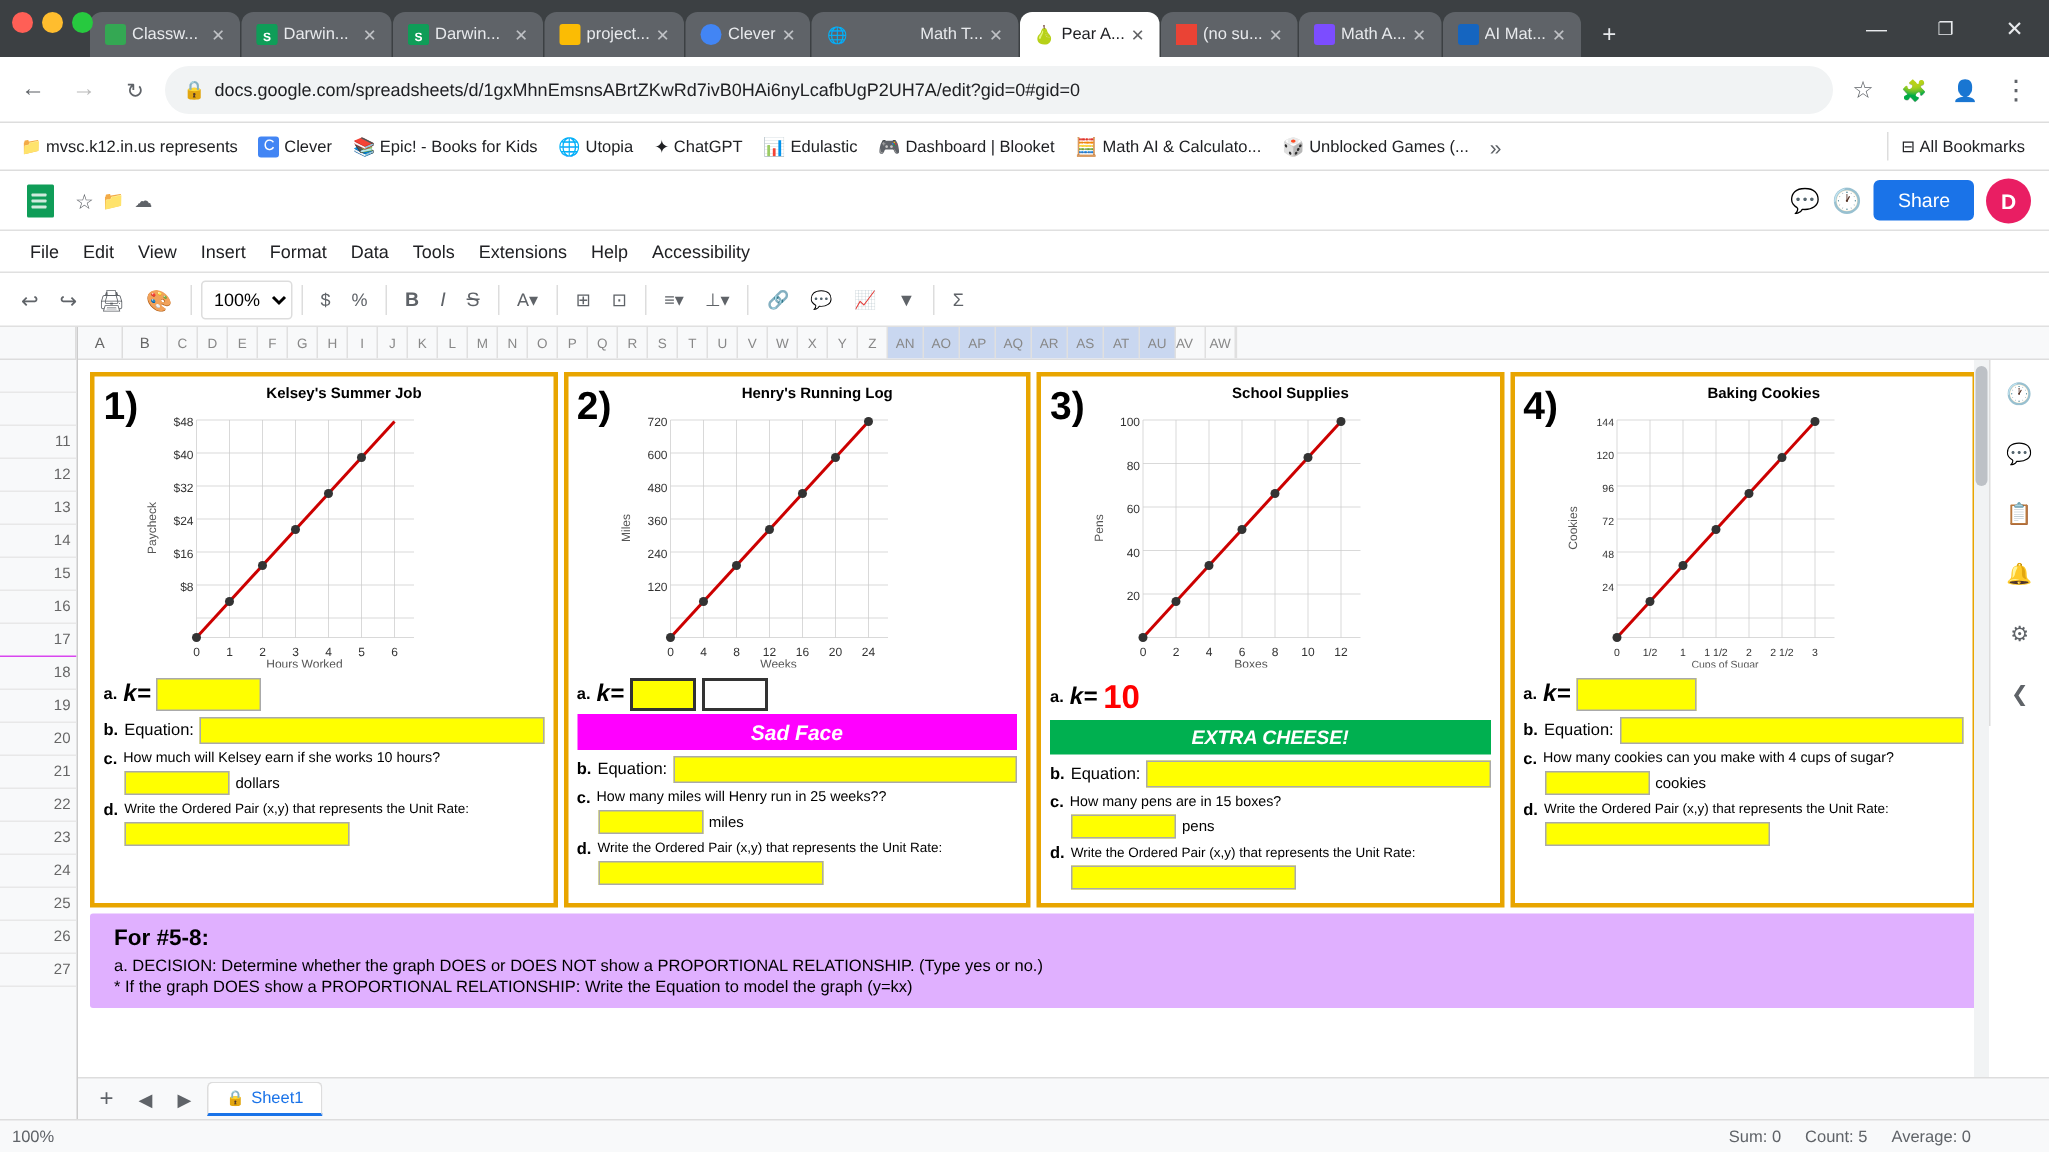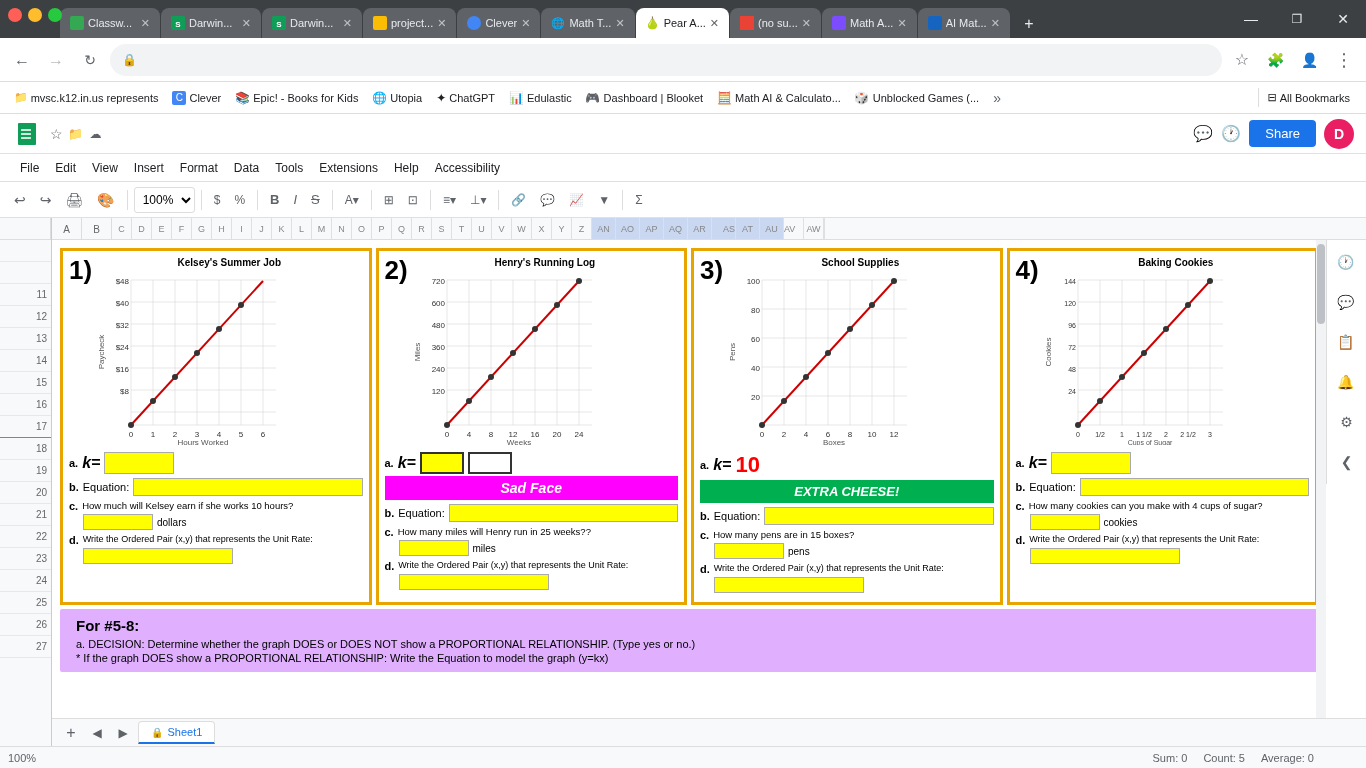--- a/index.html
+++ b/index.html
@@ -48,21 +48,21 @@
       <span style="flex:1;overflow:hidden;text-overflow:ellipsis;white-space:nowrap;">project...</span>
       <span style="font-size:11px;opacity:0.7;">✕</span>
     </div>
     <div style="display:flex;align-items:center;height:30px;padding:0 10px;background:#5f6368;border-radius:8px 8px 0 0;font-size:11px;color:#e8eaed;gap:4px;min-width:80px;margin-right:1px;cursor:pointer;">
       <span style="width:14px;height:14px;border-radius:50%;background:#4285f4;display:inline-block;flex-shrink:0;"></span>
       <span style="flex:1;overflow:hidden;text-overflow:ellipsis;white-space:nowrap;">Clever</span>
       <span style="font-size:11px;opacity:0.7;">✕</span>
     </div>
     <div style="display:flex;align-items:center;height:30px;padding:0 10px;background:#5f6368;border-radius:8px 8px 0 0;font-size:11px;color:#e8eaed;gap:4px;min-width:80px;margin-right:1px;cursor:pointer;">
       <span style="width:14px;height:14px;display:inline-flex;align-items:center;justify-content:center;flex-shrink:0;">🌐</span>
-      <span style="flex:1;overflow:hidden;text-overflow:ellipsis;white-space:nowrap;">Math T...</span>
+      <span style="flex:1;overflow:hidden;text-overflow:ellipsis;white-space:nowrap;margin-left:44px;">Math T...</span>
       <span style="font-size:11px;opacity:0.7;">✕</span>
     </div>
 
     <div style="display:flex;align-items:center;height:30px;padding:0 10px;background:#fff;border-radius:8px 8px 0 0;font-size:11px;color:#202124;gap:4px;min-width:90px;margin-right:1px;cursor:pointer;">
       <span style="width:14px;height:14px;display:inline-flex;align-items:center;justify-content:center;flex-shrink:0;font-size:12px;">🍐</span>
       <span style="flex:1;overflow:hidden;text-overflow:ellipsis;white-space:nowrap;">Pear A...</span>
       <span style="font-size:11px;opacity:0.7;color:#202124;">✕</span>
     </div>
     <div style="display:flex;align-items:center;height:30px;padding:0 10px;background:#5f6368;border-radius:8px 8px 0 0;font-size:11px;color:#e8eaed;gap:4px;min-width:80px;margin-right:1px;cursor:pointer;">
       <span style="width:14px;height:14px;background:#ea4335;display:inline-block;flex-shrink:0;"></span>
@@ -87,20 +87,21 @@
       <button style="width:46px;height:38px;border:none;background:none;color:#e8eaed;cursor:pointer;font-size:14px;">✕</button>
     </div>
   </div>
 
   <div style="background:#fff;height:44px;display:flex;align-items:center;padding:0 8px;gap:6px;border-bottom:1px solid #ddd;flex-shrink:0;">
     <button style="width:28px;height:28px;border-radius:50%;border:none;background:none;cursor:pointer;color:#5f6368;font-size:16px;">←</button>
     <button style="width:28px;height:28px;border-radius:50%;border:none;background:none;cursor:pointer;color:#bbb;font-size:16px;">→</button>
     <button style="width:28px;height:28px;border-radius:50%;border:none;background:none;cursor:pointer;color:#5f6368;font-size:14px;">↻</button>
     <div style="flex:1;height:32px;background:#f1f3f4;border-radius:16px;display:flex;align-items:center;padding:0 12px;gap:6px;cursor:text;">
       <span style="font-size:12px;color:#5f6368;">🔒</span>
+      <span style="font-size:12px;color:#202124;">docs.google.com/spreadsheets/d/1gxMhnEmsnsABrtZKwRd7ivB0HAi6nyLcafbUgP2UH7A/edit?gid=0#gid=0</span>
     </div>
     <button style="width:28px;height:28px;border-radius:50%;border:none;background:none;cursor:pointer;color:#5f6368;font-size:16px;">☆</button>
     <button style="width:28px;height:28px;border-radius:50%;border:none;background:none;cursor:pointer;color:#5f6368;font-size:14px;">🧩</button>
     <button style="width:28px;height:28px;border-radius:50%;border:none;background:none;cursor:pointer;color:#5f6368;font-size:14px;">👤</button>
     <button style="width:28px;height:28px;border-radius:50%;border:none;background:none;cursor:pointer;color:#5f6368;font-size:18px;">⋮</button>
   </div>
 
   <div style="background:#fff;height:32px;display:flex;align-items:center;padding:0 8px;gap:2px;border-bottom:1px solid #ddd;flex-shrink:0;overflow:hidden;">
     <div style="display:flex;align-items:center;gap:3px;padding:3px 6px;border-radius:4px;cursor:pointer;font-size:11px;color:#202124;white-space:nowrap;">
       <span>📁</span>
@@ -278,21 +279,21 @@
               <div style="width:20px;height:22px;border-right:1px solid #e0e0e0;text-align:center;font-size:9px;color:#888;line-height:22px;">V</div>
               <div style="width:20px;height:22px;border-right:1px solid #e0e0e0;text-align:center;font-size:9px;color:#888;line-height:22px;">W</div>
               <div style="width:20px;height:22px;border-right:1px solid #e0e0e0;text-align:center;font-size:9px;color:#888;line-height:22px;">X</div>
               <div style="width:20px;height:22px;border-right:1px solid #e0e0e0;text-align:center;font-size:9px;color:#888;line-height:22px;">Y</div>
               <div style="width:20px;height:22px;border-right:1px solid #e0e0e0;text-align:center;font-size:9px;color:#888;line-height:22px;">Z</div>
               <div style="width:24px;height:22px;border-right:1px solid #e0e0e0;text-align:center;font-size:9px;color:#888;line-height:22px;background:#c9d7f0;">AN</div>
               <div style="width:24px;height:22px;border-right:1px solid #e0e0e0;text-align:center;font-size:9px;color:#888;line-height:22px;background:#c9d7f0;">AO</div>
               <div style="width:24px;height:22px;border-right:1px solid #e0e0e0;text-align:center;font-size:9px;color:#888;line-height:22px;background:#c9d7f0;">AP</div>
               <div style="width:24px;height:22px;border-right:1px solid #e0e0e0;text-align:center;font-size:9px;color:#888;line-height:22px;background:#c9d7f0;">AQ</div>
               <div style="width:24px;height:22px;border-right:1px solid #e0e0e0;text-align:center;font-size:9px;color:#888;line-height:22px;background:#c9d7f0;">AR</div>
-              <div style="width:24px;height:22px;border-right:1px solid #e0e0e0;text-align:right;font-size:9px;color:#888;line-height:22px;background:#c9d7f0;">AS</div>
+              <div style="width:24px;height:22px;border-right:1px solid #e0e0e0;text-align:center;font-size:9px;color:#888;line-height:22px;background:#c9d7f0;">AS</div>
               <div style="width:24px;height:22px;border-right:1px solid #e0e0e0;text-align:center;font-size:9px;color:#888;line-height:22px;background:#c9d7f0;">AT</div>
               <div style="width:24px;height:22px;border-right:1px solid #e0e0e0;text-align:center;font-size:9px;color:#888;line-height:22px;background:#c9d7f0;">AU</div>
               <div style="width:20px;height:22px;border-right:1px solid #e0e0e0;text-align:left;font-size:9px;color:#888;line-height:22px;">AV</div>
               <div style="width:20px;height:22px;border-right:1px solid #e0e0e0;text-align:center;font-size:9px;color:#888;line-height:22px;">AW</div>
               <div style="flex:1;height:22px;border-right:1px solid #e0e0e0;"></div>
             </div>
           </div>
         </div>
       </div>
 

